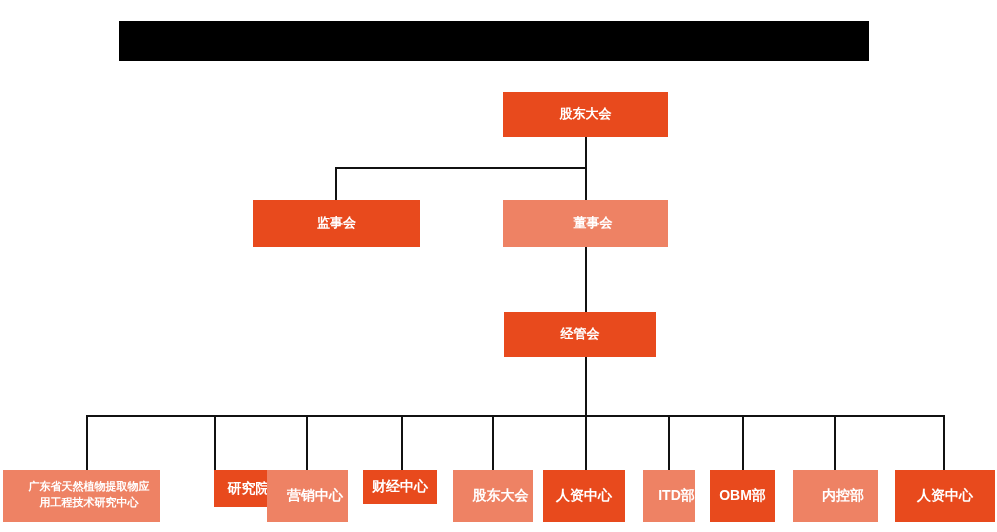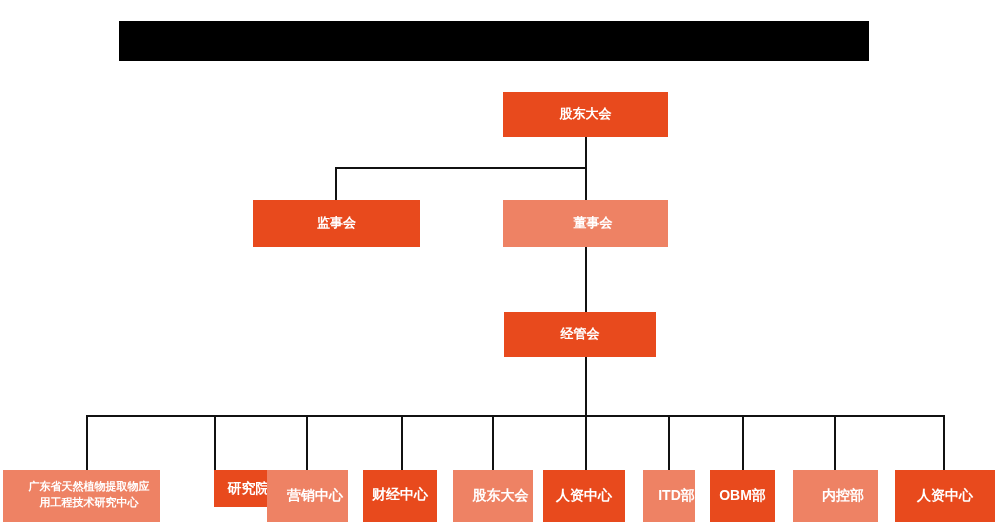--- a/index.html
+++ b/index.html
@@ -71,21 +71,21 @@
 
   <div class="org-node primary" style="left:253px; top:200px; width:167px; height:47px;text-align:right;">监事会</div>
   <div class="org-node secondary" style="left:503px; top:200px; width:165px; height:47px;">董事会</div>
 
   <div class="org-node primary" style="left:504px; top:312px; width:152px; height:45px;">经管会</div>
 
   <div class="org-node dept dept-long secondary" style="left:3px; top:470px; width:157px; height:52px;">广东省天然植物提取物应
 用工程技术研究中心</div>
   <div class="org-node dept primary" style="left:178px; top:470px; width:69px; height:37px;margin-left:36px;">研究院</div>
   <div class="org-node dept secondary" style="left:267px; top:470px; width:81px; height:52px;">营销中心</div>
-  <div class="org-node dept primary" style="left:363px; top:470px; width:74px; height:52px;font-family:Liberation Mono, monospace;">财经中心</div>
+  <div class="org-node dept primary" style="left:363px; top:470px; width:74px; height:34px;">财经中心</div>
   <div class="org-node dept secondary" style="left:453px; top:470px; width:80px; height:52px;">股东大会</div>
   <div class="org-node dept primary" style="left:543px; top:470px; width:82px; height:52px;">人资中心</div>
   <div class="org-node dept primary" style="left:710px; top:470px; width:65px; height:52px;">OBM部</div>
   <div class="org-node dept secondary" style="left:643px; top:470px; width:52px; height:52px;">ITD部</div>
   <div class="org-node dept secondary" style="left:793px; top:470px; width:85px; height:52px;">内控部</div>
   <div class="org-node dept primary" style="left:895px; top:470px; width:100px; height:52px;">人资中心</div>
 
 </div>
 
 </body></html>

